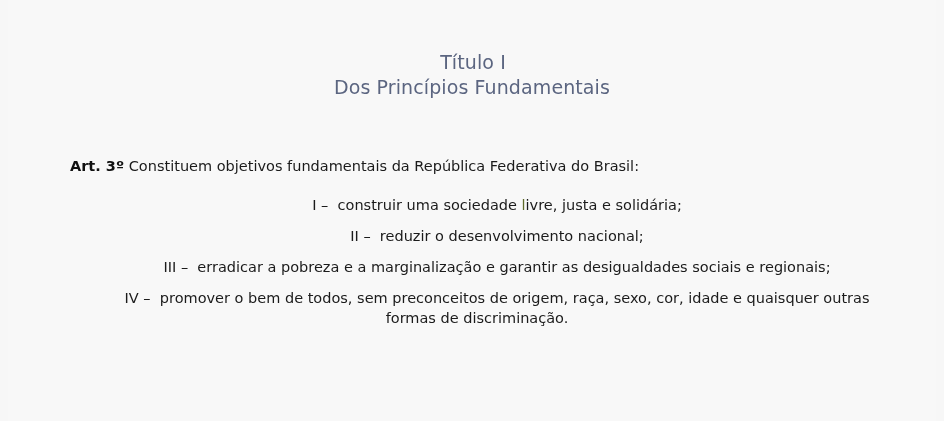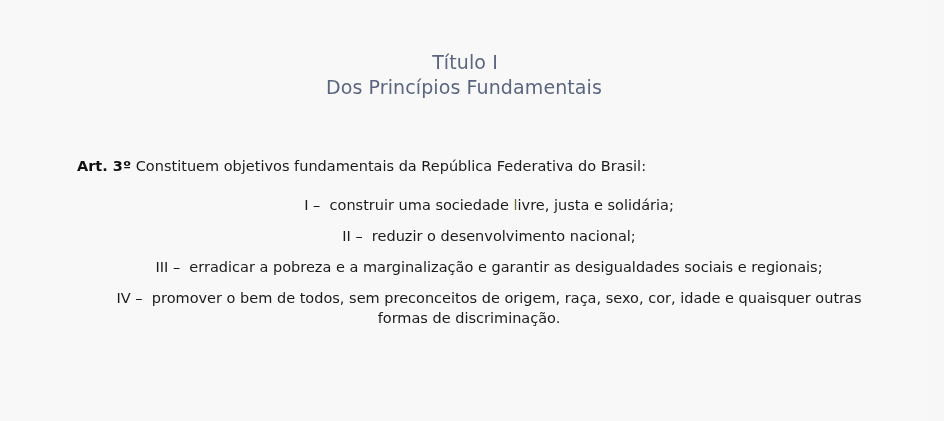--- a/index.html
+++ b/index.html
@@ -10,21 +10,21 @@
   body {
     width: 944px;
     height: 421px;
     background: #f7f7f7;
     font-family: "DejaVu Sans", "Liberation Sans", sans-serif;
     overflow: hidden;
   }
 
   .page {
     position: absolute;
-    left: 0;
+    left: 8px;
     top: 0;
     width: 928px;
     height: 421px;
     background: #f8f8f8;
     box-sizing: border-box;
   }
 
   
   .doc-heading {
     text-align: center;
@@ -47,21 +47,21 @@
   .body-block {
     margin-top: 56px;
     padding-left: 62px;
     padding-right: 52px;
     color: #1b1b1b;
     font-size: 14.5px;
     line-height: 20px;
   }
 
   .article-lead {
-    margin: 15px;
+    margin: 0;
     padding: 0;
     white-space: nowrap;
   }
   .article-label {
     font-weight: bold;
     color: #111111;
   }
   .article-text {
     font-weight: 400;
   }

